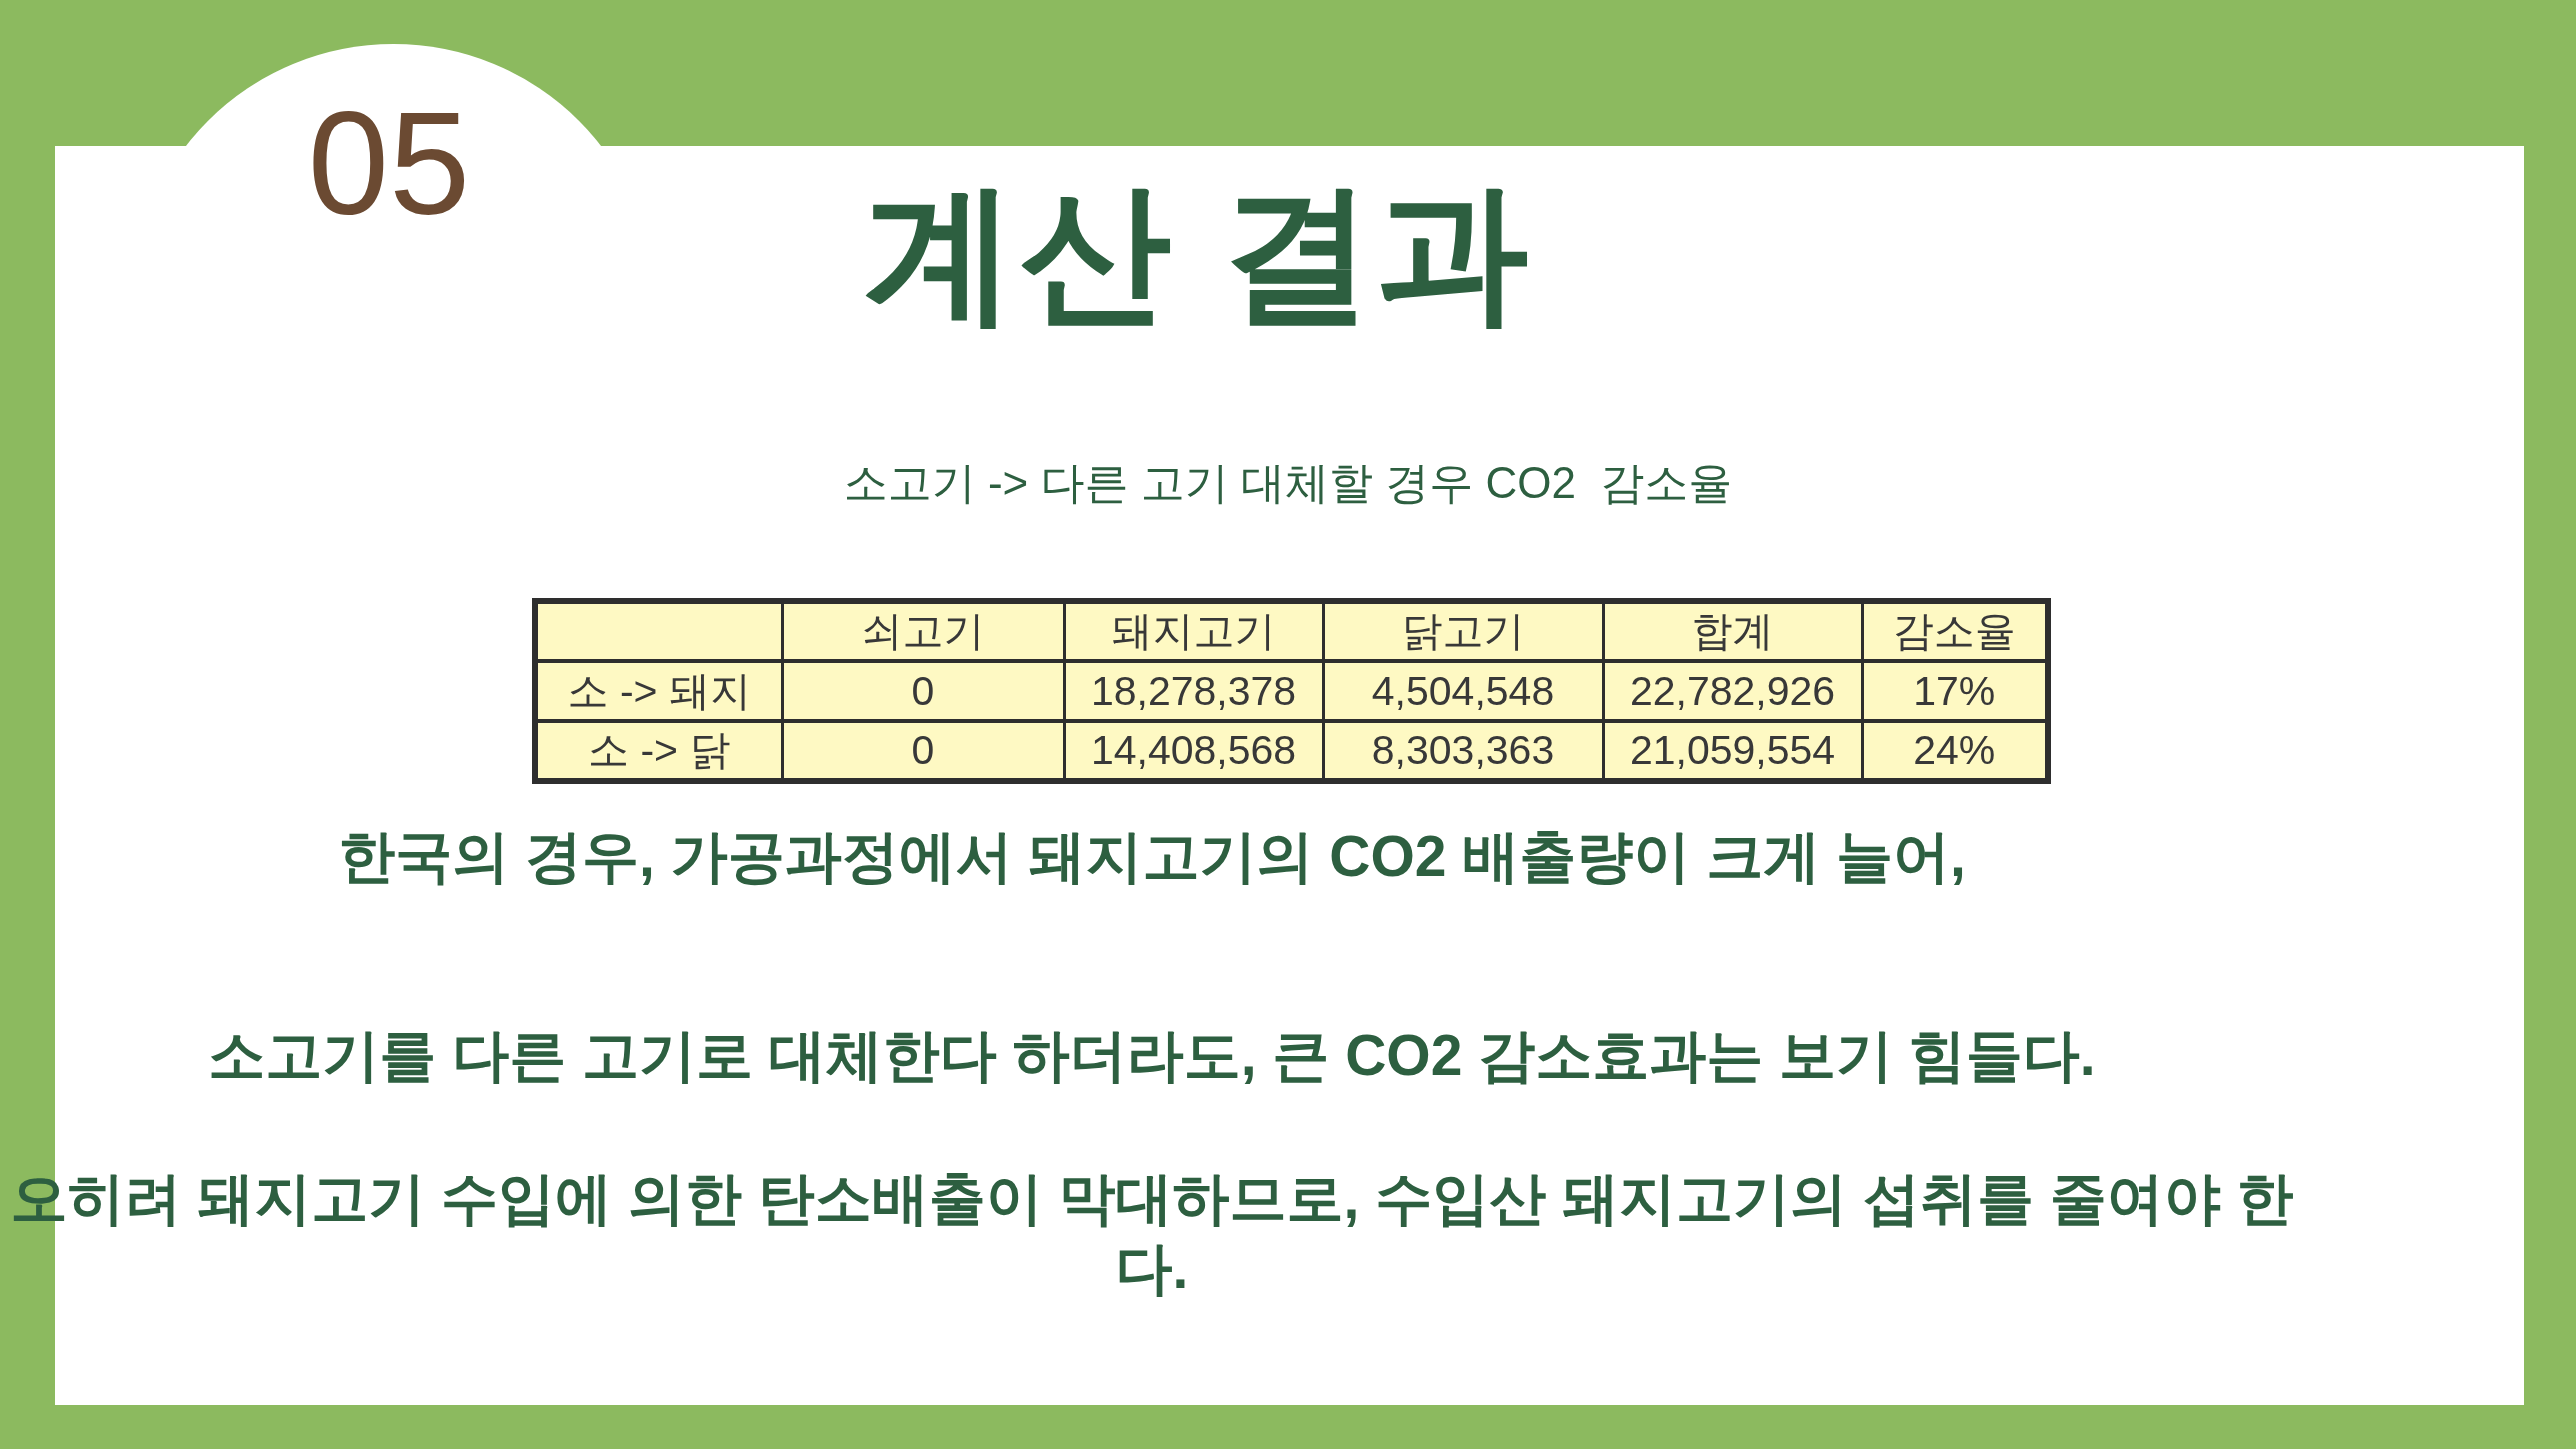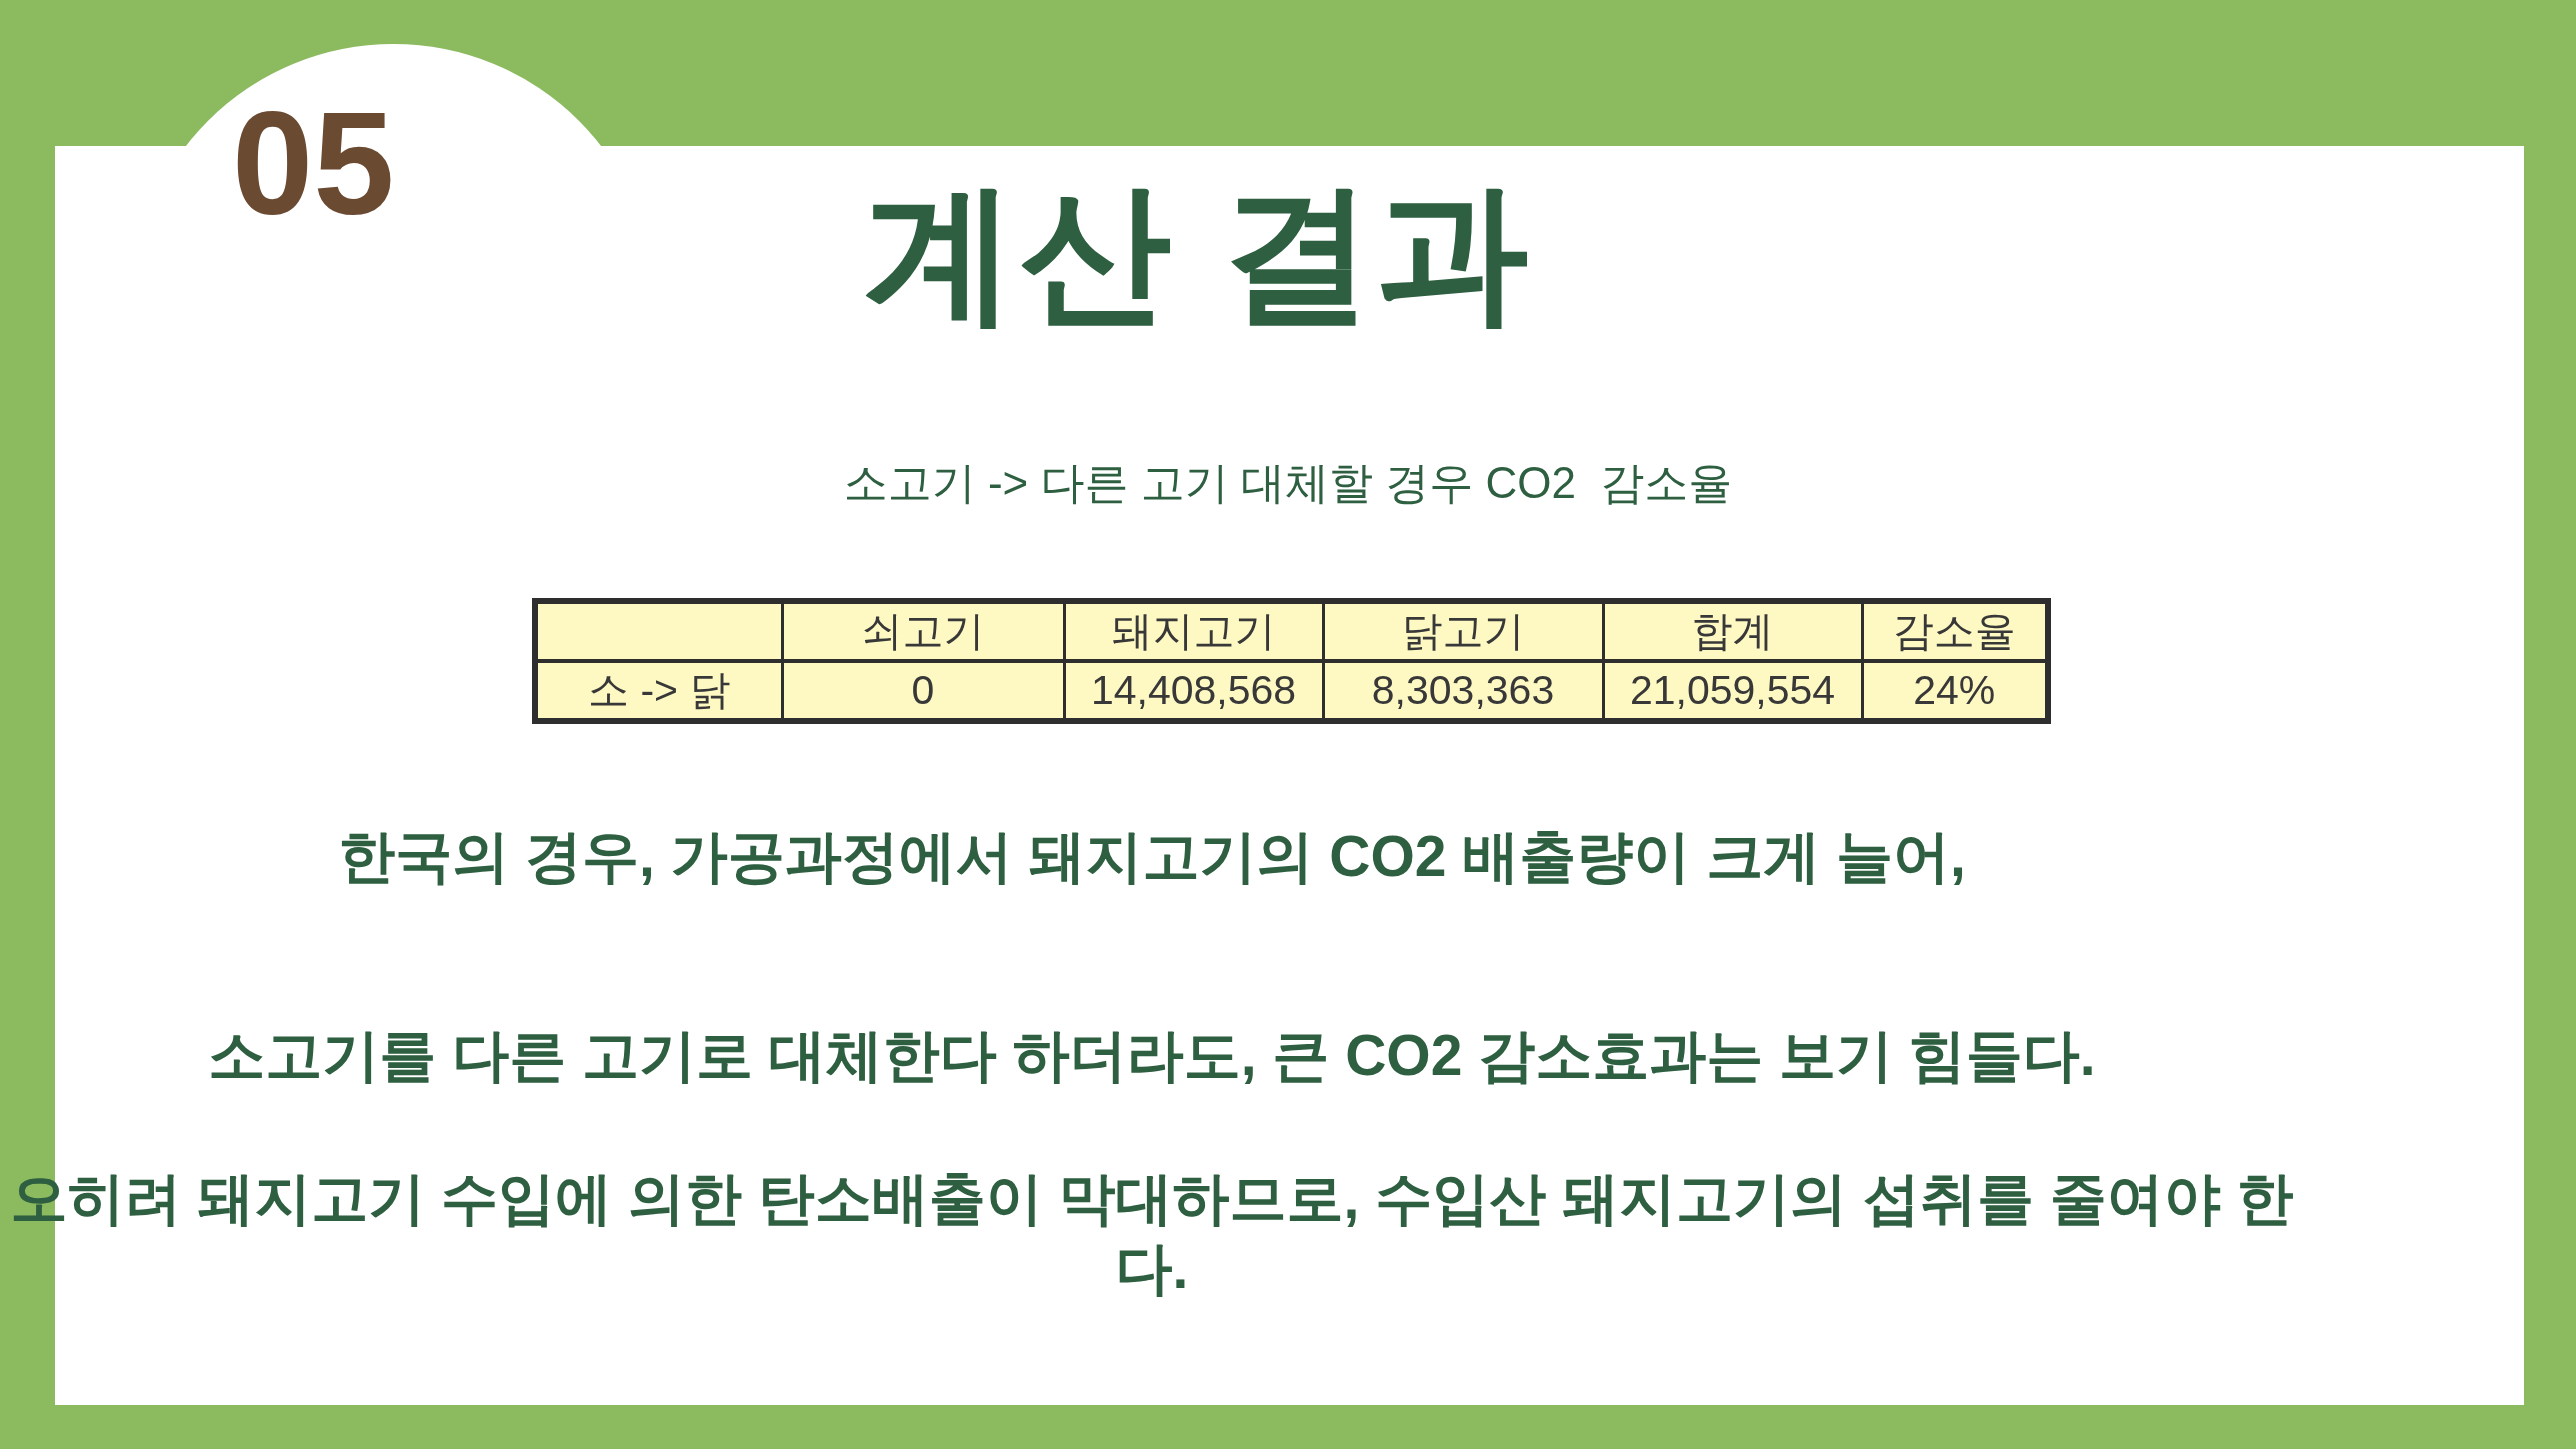--- a/index.html
+++ b/index.html
@@ -17,23 +17,23 @@
     width: 2469px; height: 1259px;
     background: #FFFFFF;
   }
   .dome {
     position: absolute; left: 131px; top: 44px;
     width: 525px; height: 525px;
     border-radius: 50%;
     background: #FFFFFF;
   }
   .slide-number {
-    position: absolute; left: 232px; top: 91px; width: 298px;
-    text-align: left;
-    font-size: 146px; line-height: 1; font-weight: bold;
+    position: absolute; left: 240px; top: 91px; width: 298px;
+    text-align: center;
+    font-size: 146px; line-height: 1; font-weight: normal;
     color: #6B4A32;
   }
   .title {
     position: absolute; left: 0; top: 176px; width: 2396px;
     text-align: center;
     font-size: 152px; line-height: 1; font-weight: bold;
     color: #2D5F40;
     letter-spacing: 3.6px;
   }
   .subtitle {
@@ -105,20 +105,28 @@
         <th></th>
         <th>쇠고기</th>
         <th>돼지고기</th>
         <th>닭고기</th>
         <th>합계</th>
         <th>감소율</th>
       </tr>
     </thead>
     <tbody>
       <tr>
+        <td>소 -&gt; 돼지</td>
+        <td>0</td>
+        <td>18,278,378</td>
+        <td>4,504,548</td>
+        <td>22,782,926</td>
+        <td>17%</td>
+      </tr>
+      <tr>
         <td>소 -&gt; 닭</td>
         <td>0</td>
         <td>14,408,568</td>
         <td>8,303,363</td>
         <td>21,059,554</td>
         <td>24%</td>
       </tr>
     </tbody>
   </table>
 

